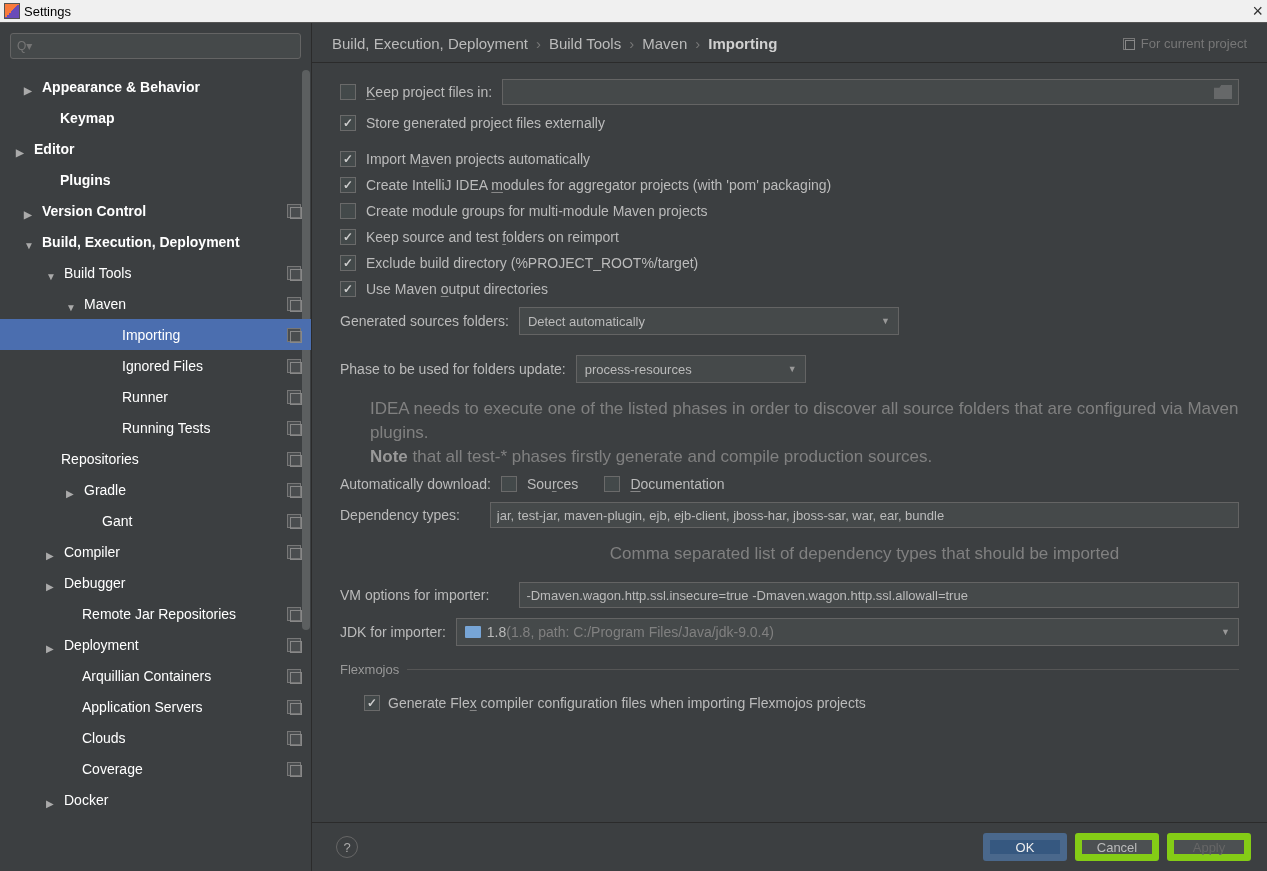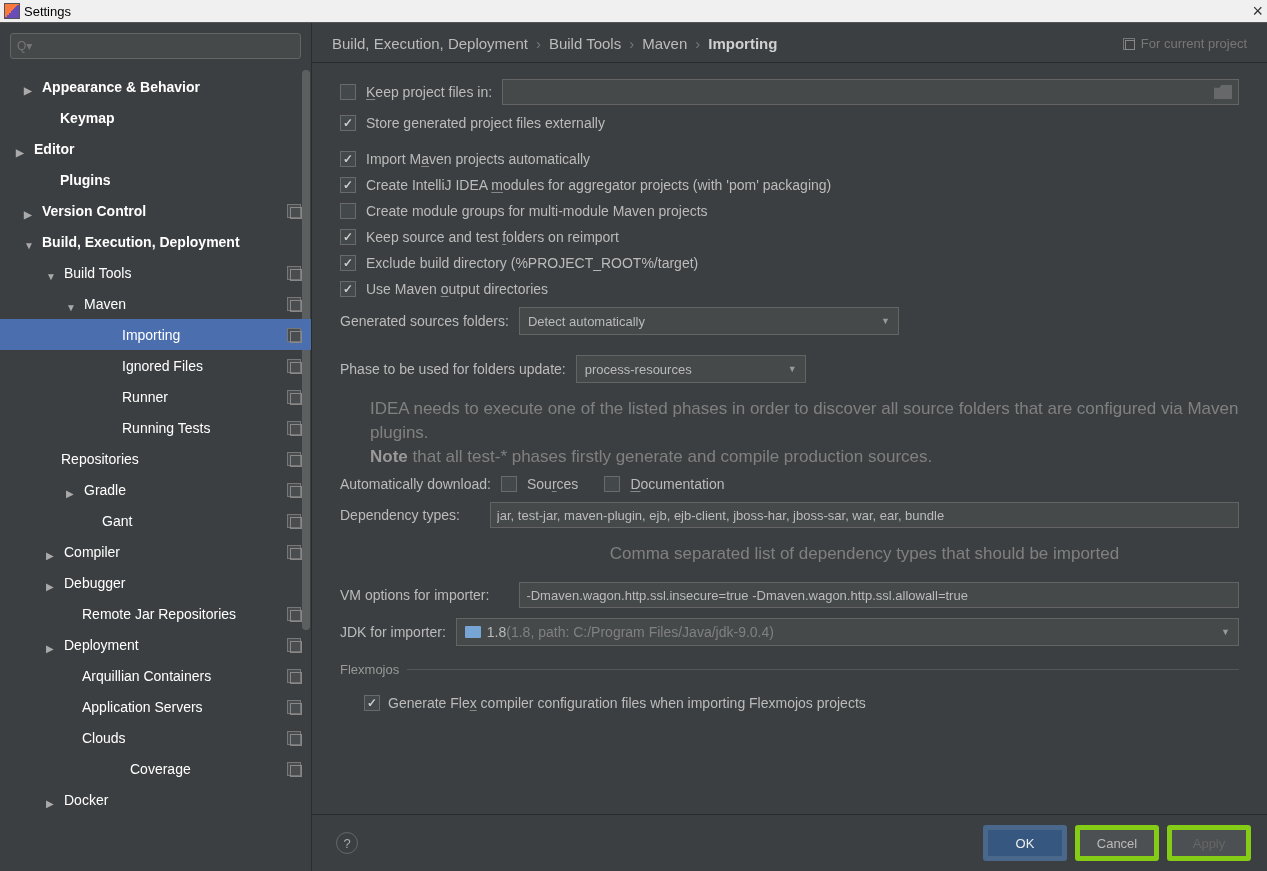--- a/index.html
+++ b/index.html
@@ -239,22 +239,22 @@
   border: 1px solid #666;
   border-radius: 50%;
   display: flex; align-items: center; justify-content: center;
   color: #aaa;
   margin-right: auto;
   margin-left: 8px;
   cursor: pointer;
 }
 .btn {
   min-width: 84px;
-  height: 36px;
-  border: 5px solid #84cc16;
+  height: 28px;
+  border: 7px solid #84cc16;
   background: #4c5052;
   color: #bbb;
   border-radius: 3px;
   cursor: pointer;
   font-size: 13px;
 }
 .btn.primary { background: #365880; border-color: #4a688c; color: #eee; }
 .btn.disabled { color: #666; cursor: default; }
 .jdk-icon {
   width: 16px; height: 12px;
@@ -407,21 +407,21 @@
         <div class="tree-item" style="padding-left: 64px;">
           <span class="arrow none"></span>
           <span>Application Servers</span>
           <span class="copy-icon"></span>
         </div>
         <div class="tree-item" style="padding-left: 64px;">
           <span class="arrow none"></span>
           <span>Clouds</span>
           <span class="copy-icon"></span>
         </div>
-        <div class="tree-item" style="padding-left: 64px; margin-left: 48px;">
+        <div class="tree-item" style="padding-left: 64px;">
           <span class="arrow none"></span>
           <span>Coverage</span>
           <span class="copy-icon"></span>
         </div>
         <div class="tree-item" style="padding-left: 46px;">
           <span class="arrow right"></span>
           <span>Docker</span>
         </div>
       </div>
   </div>

